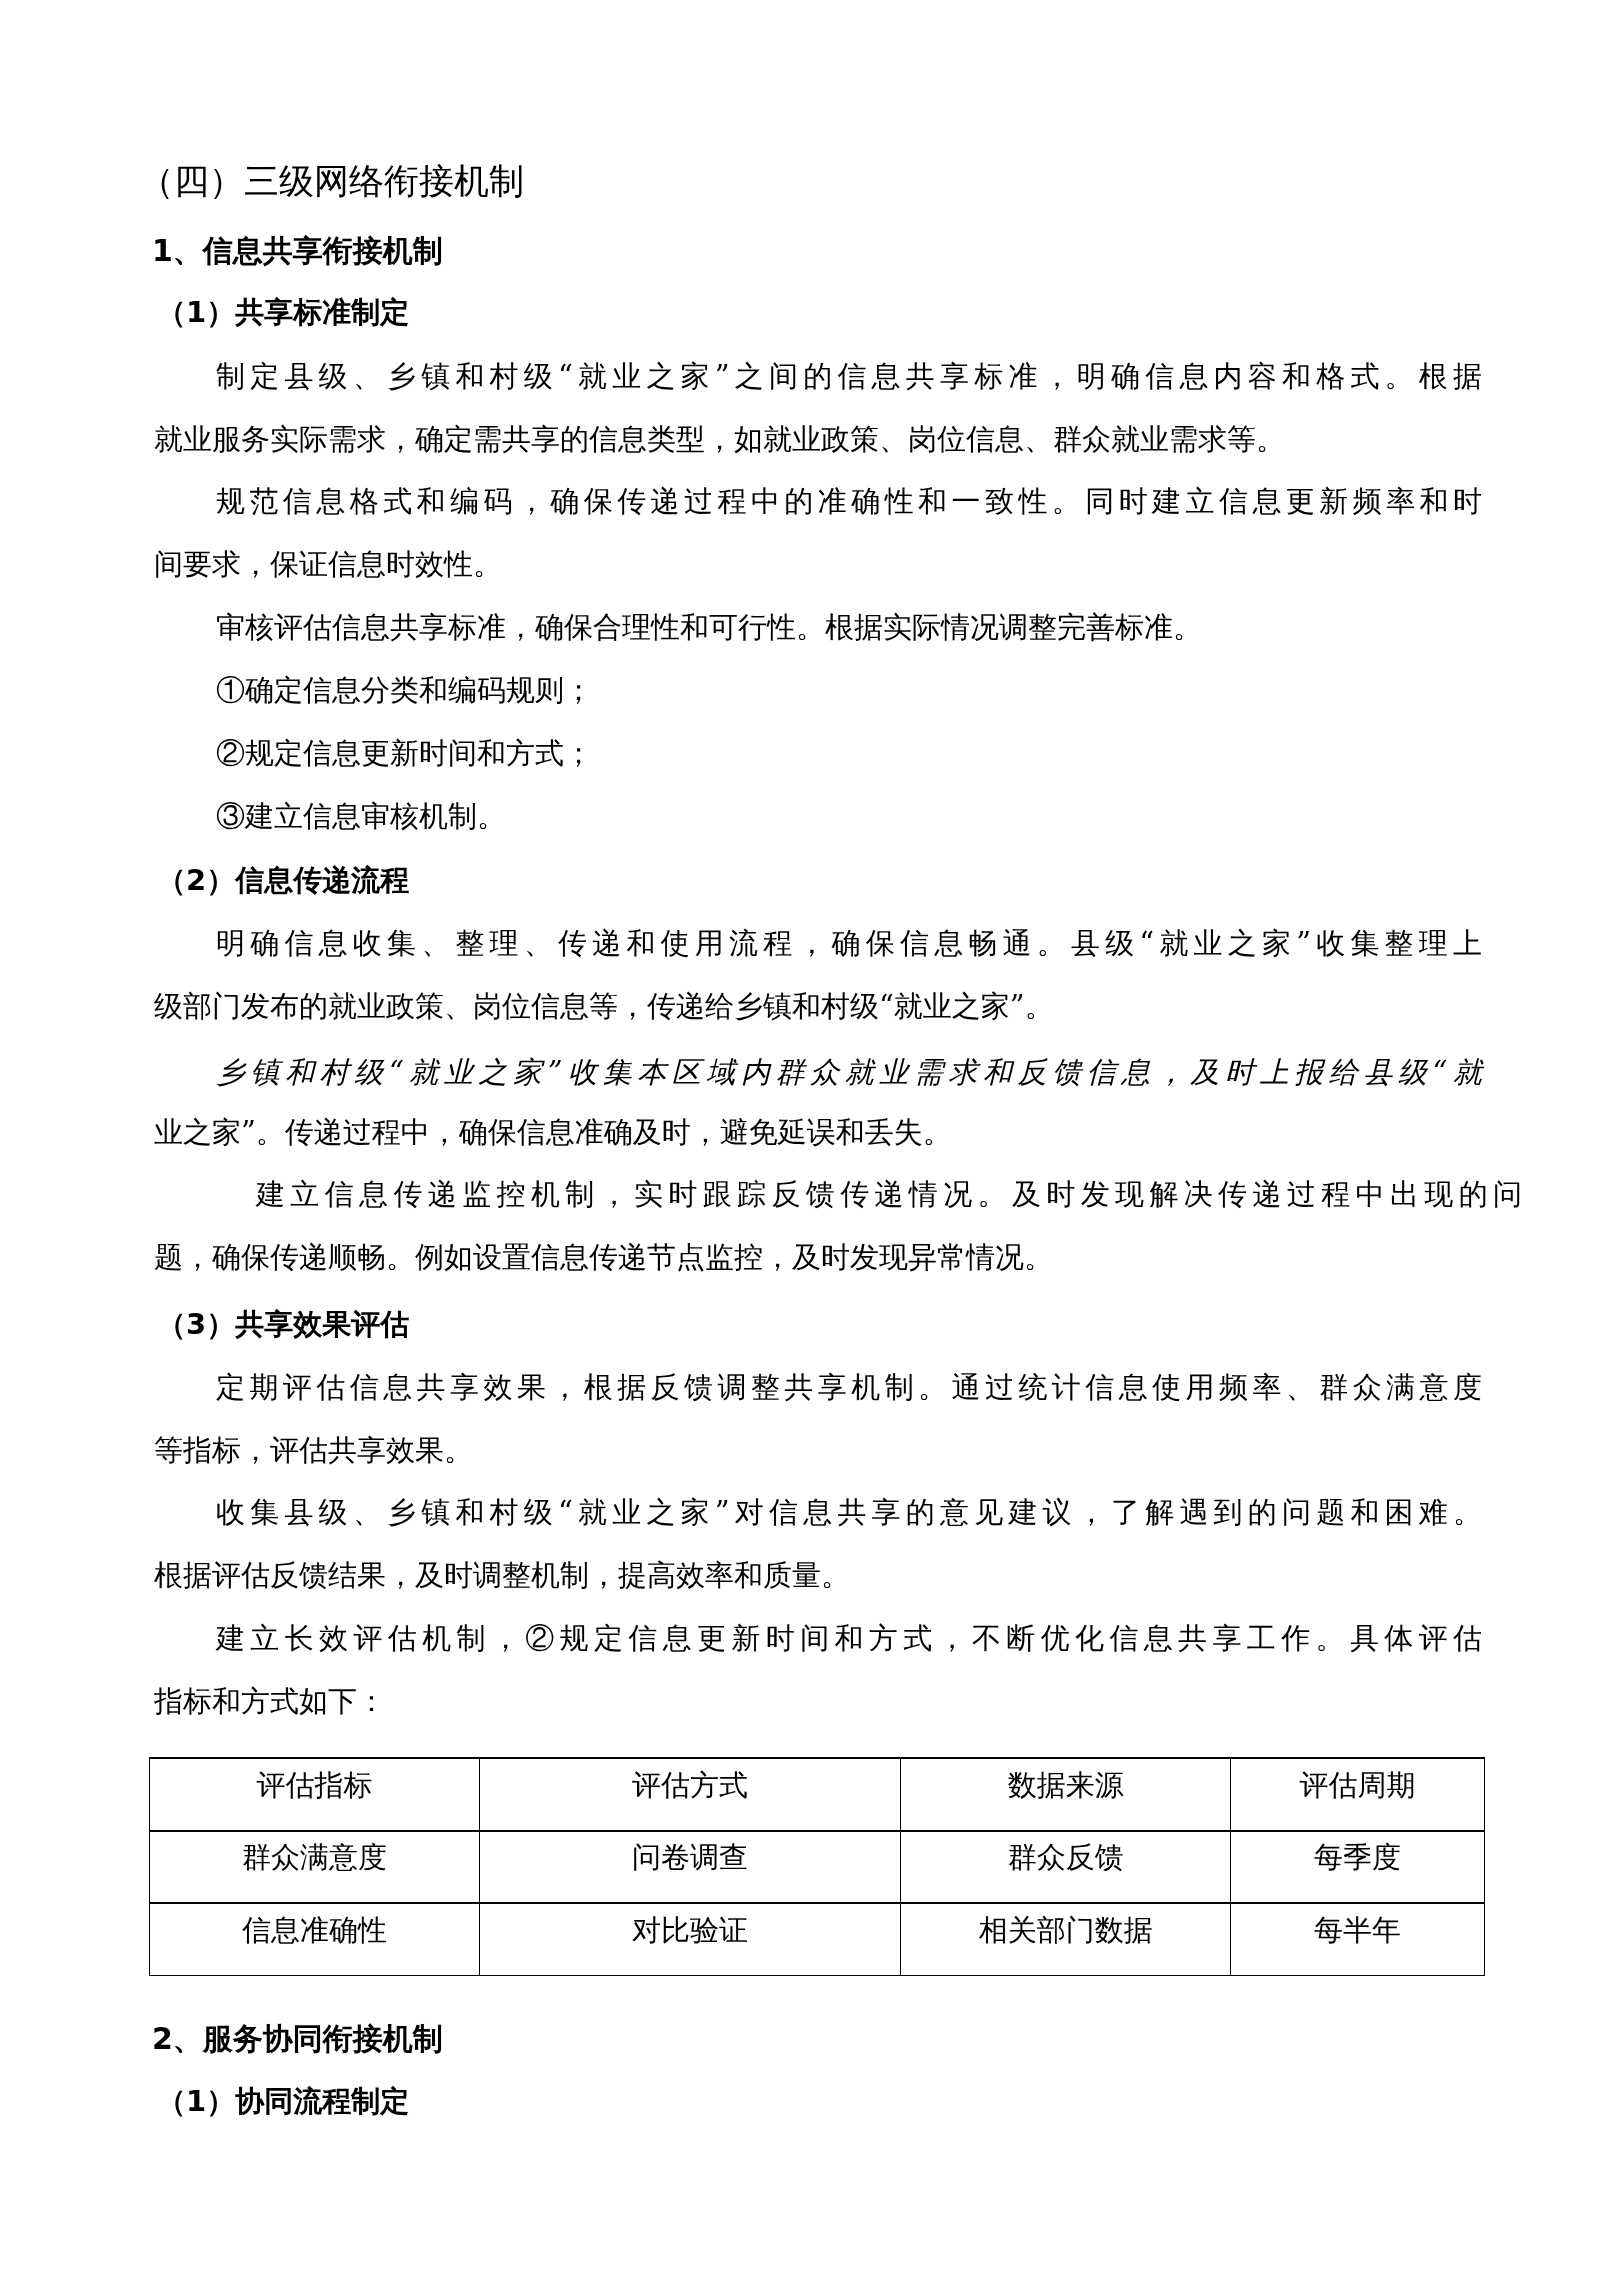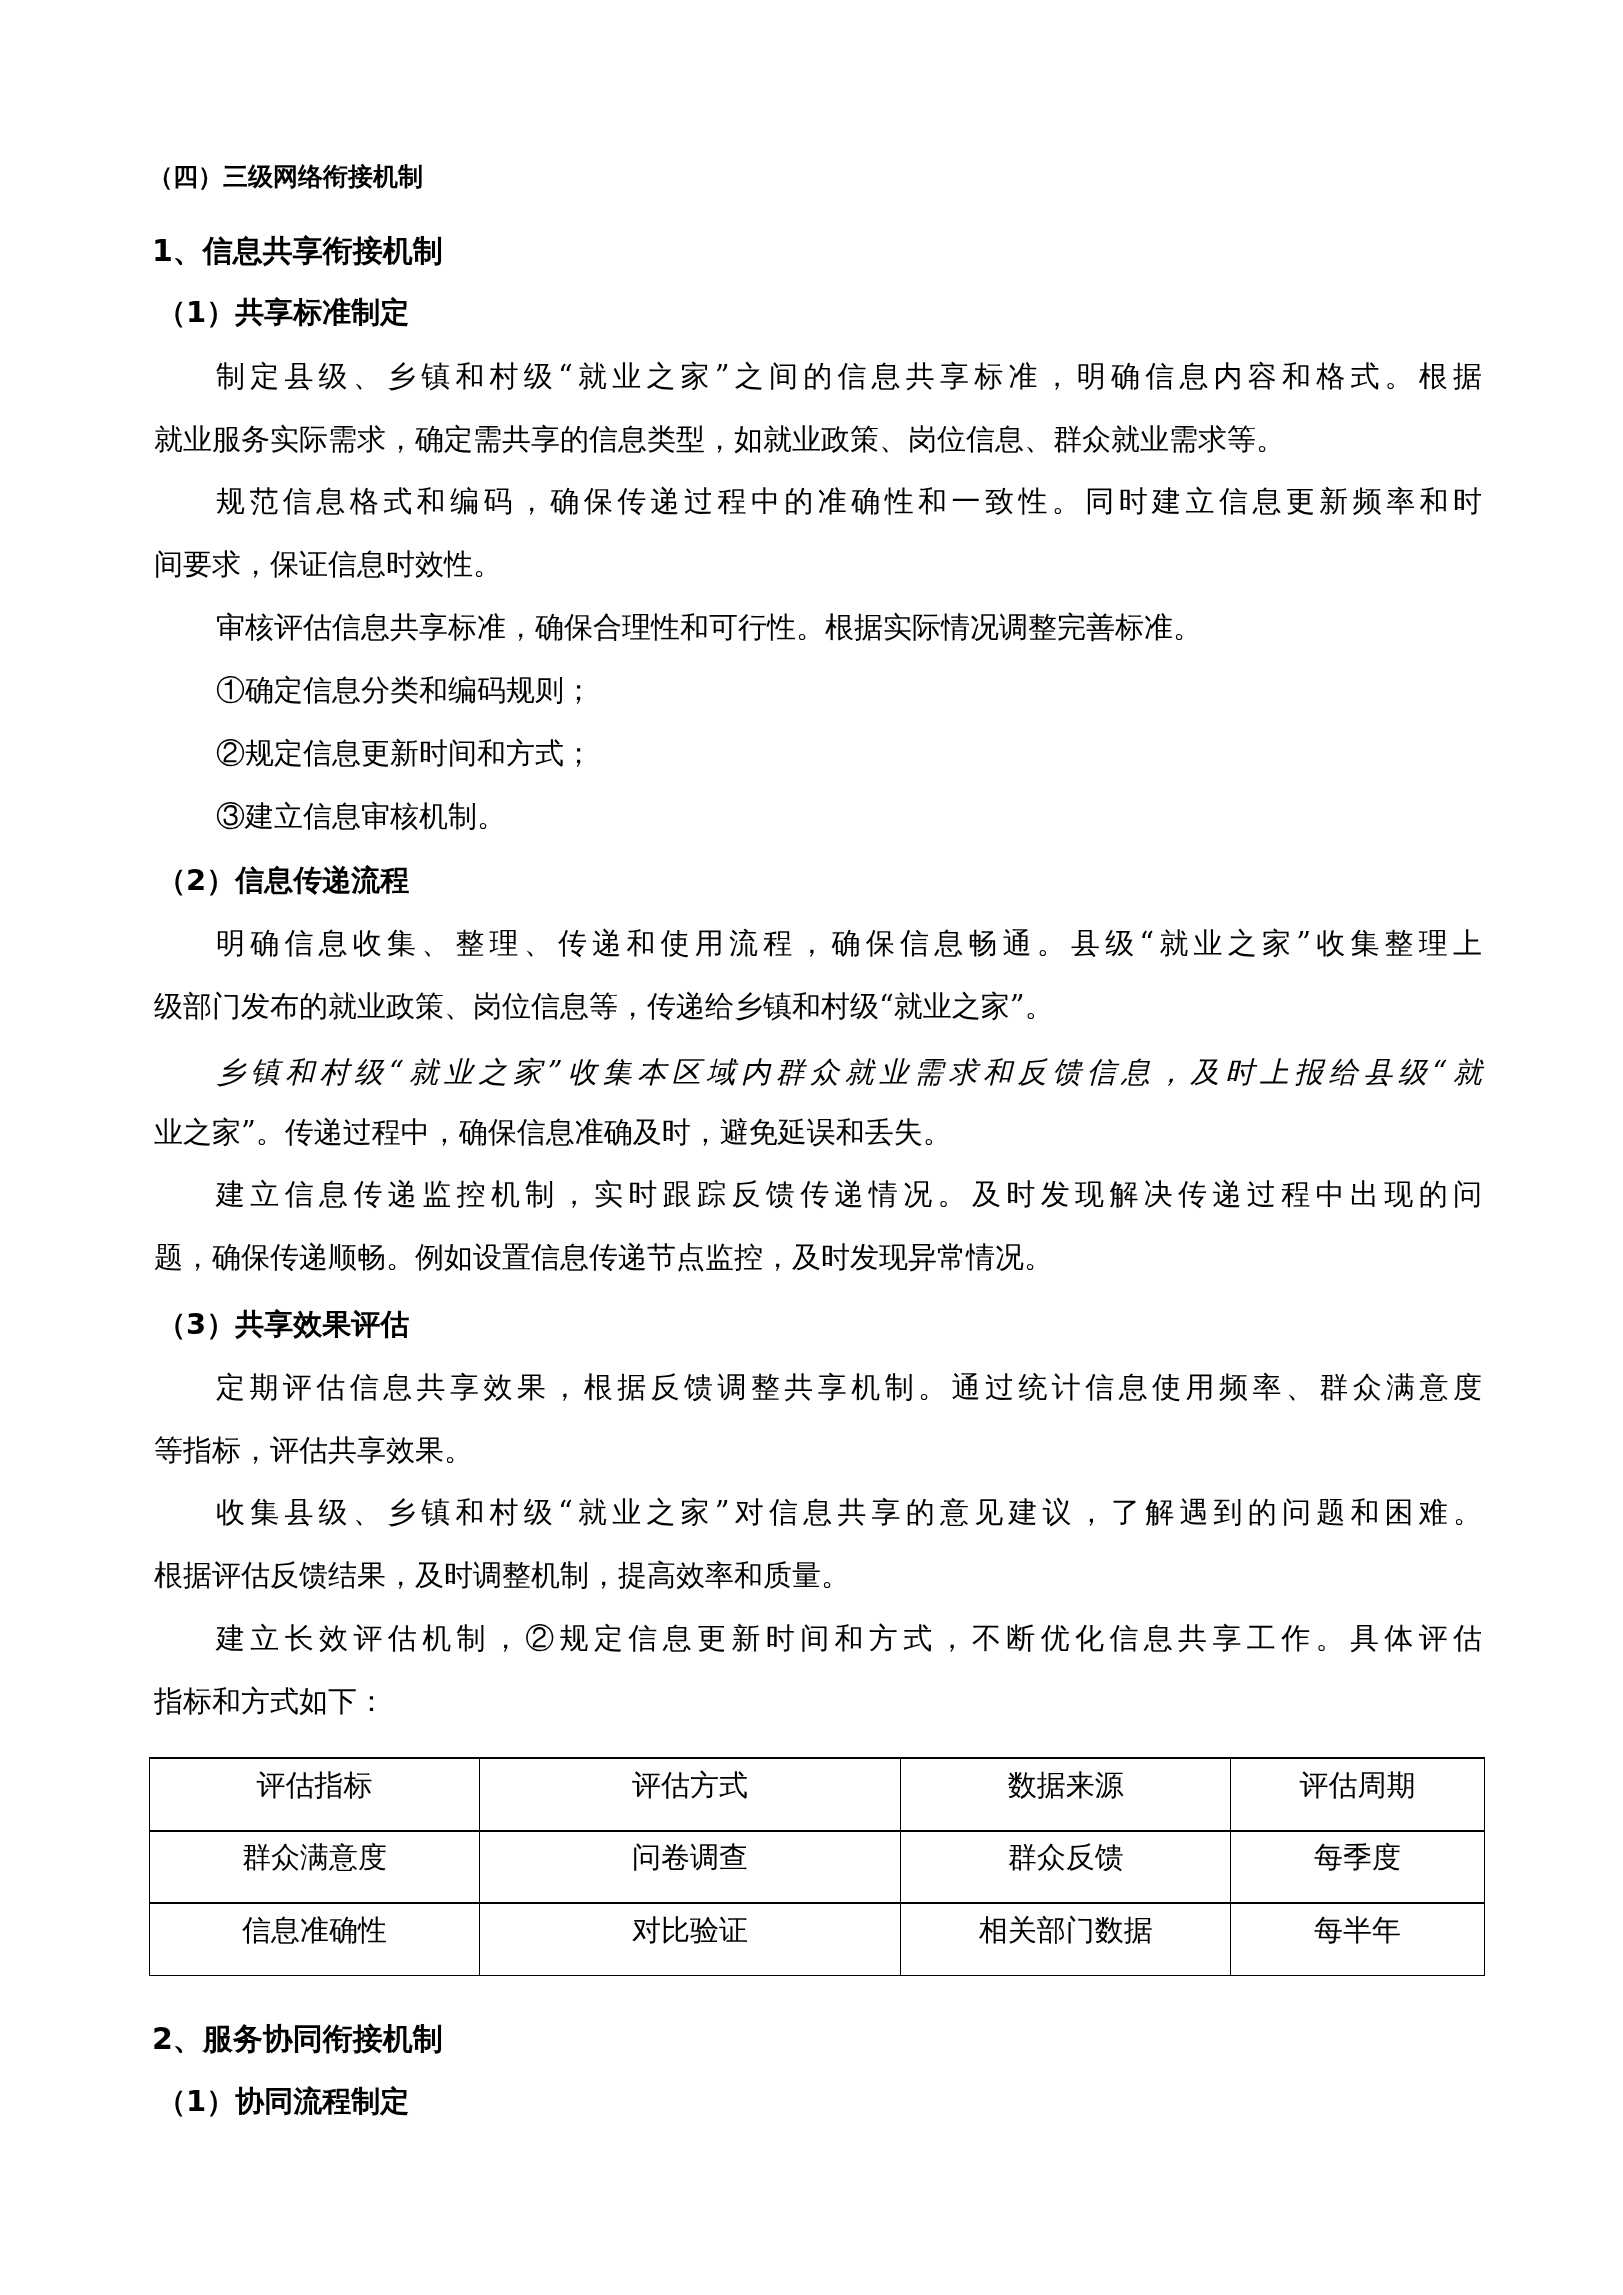--- a/index.html
+++ b/index.html
@@ -1,19 +1,19 @@
 <!DOCTYPE html>
 <html style="font-size:10.5px"><head>
 <meta charset="utf-8">
 <style>
   html, body { margin:0; padding:0; background:#ffffff; }
   body { width:1623px; height:2295px; position:relative; overflow:hidden;
          font-family: "DejaVu Serif", "Liberation Serif", serif; color:#000; }
   .line { position:absolute; white-space:nowrap; line-height:1; }
-  .h0 { left:148px; font-size:25px; font-weight:bold; font-family:"DejaVu Sans","Liberation Sans",sans-serif; }
+  .h0 { left:139px; font-size:35px; font-weight:normal; font-family:"DejaVu Sans","Liberation Sans",sans-serif; }
   .h1 { left:152px; font-size:30px; font-weight:bold; font-family:"DejaVu Sans","Liberation Sans",sans-serif; }
   .h2 { left:157px; font-size:29px; font-weight:bold; font-family:"DejaVu Sans","Liberation Sans",sans-serif; }
   .p  { font-size:29px; }
   .p.first { left:216px;text-align:center; }
   .p.cont  { left:154px; }
   .justify { width:1262px; text-align:justify; text-align-last:justify; }
   .justify.first { width:1266px; }
   table.eval { position:absolute; left:149px; top:1757px; width:1336px; border-collapse:collapse; }
   table.eval td { border:1.3px solid #000; height:63px; text-align:center; vertical-align:top;
                   padding-top:6.5px; font-size:29px; font-family:"DejaVu Serif","Liberation Serif",serif; }
@@ -36,21 +36,21 @@
   <div class="line p first" style="top:613px;">审核评估信息共享标准，确保合理性和可行性。根据实际情况调整完善标准。</div>
   <div class="line p first" style="top:676px;">①确定信息分类和编码规则；</div>
   <div class="line p first" style="top:739px;">②规定信息更新时间和方式；</div>
   <div class="line p first" style="top:802px;">③建立信息审核机制。</div>
 
   <div class="line h2" style="top:866px;">（2）信息传递流程</div>
   <div class="line p first justify" style="top:929px;">明确信息收集、整理、传递和使用流程，确保信息畅通。县级“就业之家”收集整理上</div>
   <div class="line p cont" style="top:992px;">级部门发布的就业政策、岗位信息等，传递给乡镇和村级“就业之家”。</div>
   <div class="line p first justify" style="top:1058px;font-style:italic;">乡镇和村级“就业之家”收集本区域内群众就业需求和反馈信息，及时上报给县级“就</div>
   <div class="line p cont" style="top:1118px;">业之家”。传递过程中，确保信息准确及时，避免延误和丢失。</div>
-  <div class="line p first justify" style="top:1180px;">建立信息传递监控机制，实时跟踪反馈传递情况。及时发现解决传递过程中出现的问</div>
+  <div class="line p first justify" style="top:1180px;margin-left:40px;">建立信息传递监控机制，实时跟踪反馈传递情况。及时发现解决传递过程中出现的问</div>
   <div class="line p cont" style="top:1243px;">题，确保传递顺畅。例如设置信息传递节点监控，及时发现异常情况。</div>
 
   <div class="line h2" style="top:1310px;">（3）共享效果评估</div>
   <div class="line p first justify" style="top:1373px;">定期评估信息共享效果，根据反馈调整共享机制。通过统计信息使用频率、群众满意度</div>
   <div class="line p cont" style="top:1436px;">等指标，评估共享效果。</div>
   <div class="line p first justify" style="top:1498px;">收集县级、乡镇和村级“就业之家”对信息共享的意见建议，了解遇到的问题和困难。</div>
   <div class="line p cont" style="top:1561px;text-align:right;">根据评估反馈结果，及时调整机制，提高效率和质量。</div>
   <div class="line p first justify" style="top:1624px;">建立长效评估机制，②规定信息更新时间和方式，不断优化信息共享工作。具体评估</div>
   <div class="line p cont" style="top:1687px;">指标和方式如下：</div>
 

